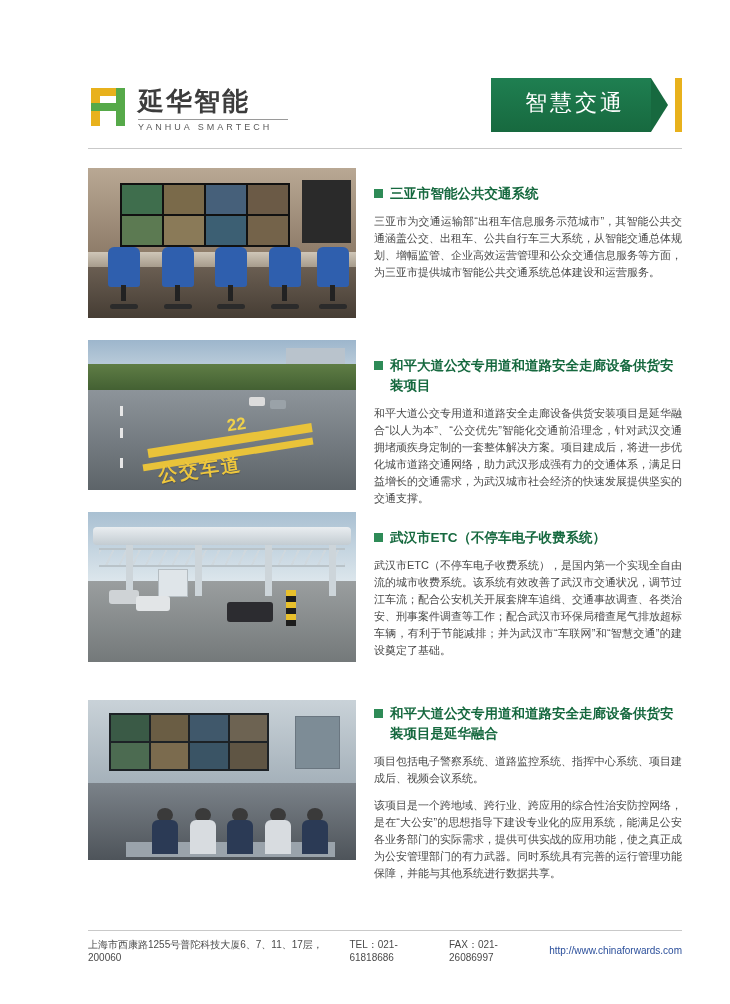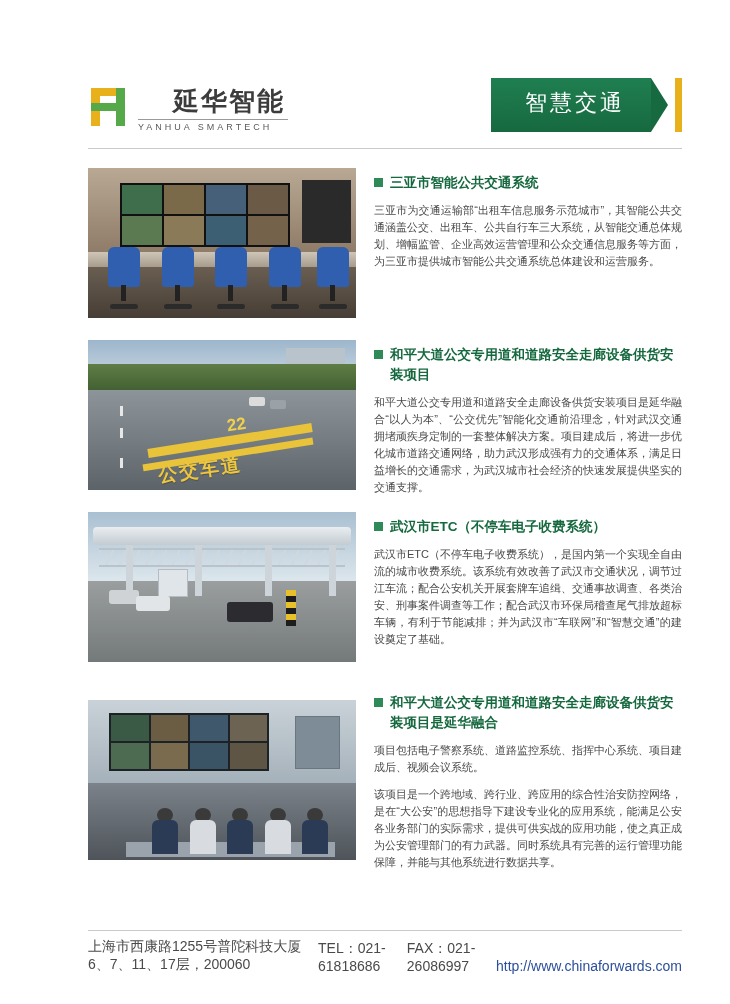--- a/index.html
+++ b/index.html
@@ -68,21 +68,20 @@
     width: 16px; height: 8px;
     background: #e8b11c;
   }
   .logo-text-cn {
     font-size: 26px;
     font-weight: bold;
     color: #3c3c3c;
     letter-spacing: 2px;
     line-height: 30px;
     font-family: "Liberation Sans", "DejaVu Sans", sans-serif;
-    margin-left: 35px;
   }
   .logo-divider {
     width: 150px;
     height: 1px;
     background: #9a9a9a;
     margin: 3px 0 2px 0;
   }
   .logo-text-en {
     font-size: 9px;
     letter-spacing: 3px;
@@ -144,21 +143,21 @@
     top: 0;
     width: 268px;
     height: 150px;
     overflow: hidden;
     border: 0;
   }
   .sec-body {
     position: absolute;
     left: 286px;
     width: 308px;
-    top: 5px;
+    top: 16px;
   }
   .sec-title {
     font-size: 13.5px;
     font-weight: bold;
     color: #16693f;
     line-height: 20px;
     margin: 0 0 9px 0;
     display: flex;
     align-items: flex-start;
   }
@@ -377,25 +376,25 @@
     right: 48px;
     top: 930px;
     height: 1px;
     background: #c9c9c9;
   }
   .footer {
     position: absolute;
     left: 88px;
     top: 938px;
     width: 594px;
-    font-size: 14px;
+    font-size: 10px;
     color: #4a4a4a;
     display: flex;
     gap: 14px;
-    align-items: flex-end;
+    align-items: center;
     flex-wrap: nowrap;
   }
   .footer .link { color: #2b4f9b; }
 </style>
 </head>
 <body>
 
 <div class="page">
 
   <div class="header">

